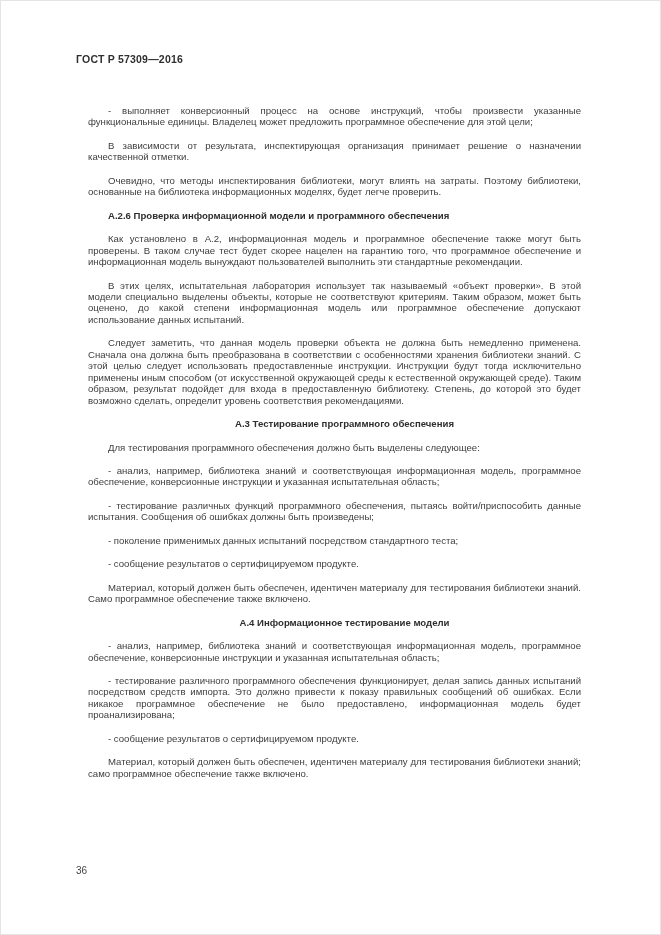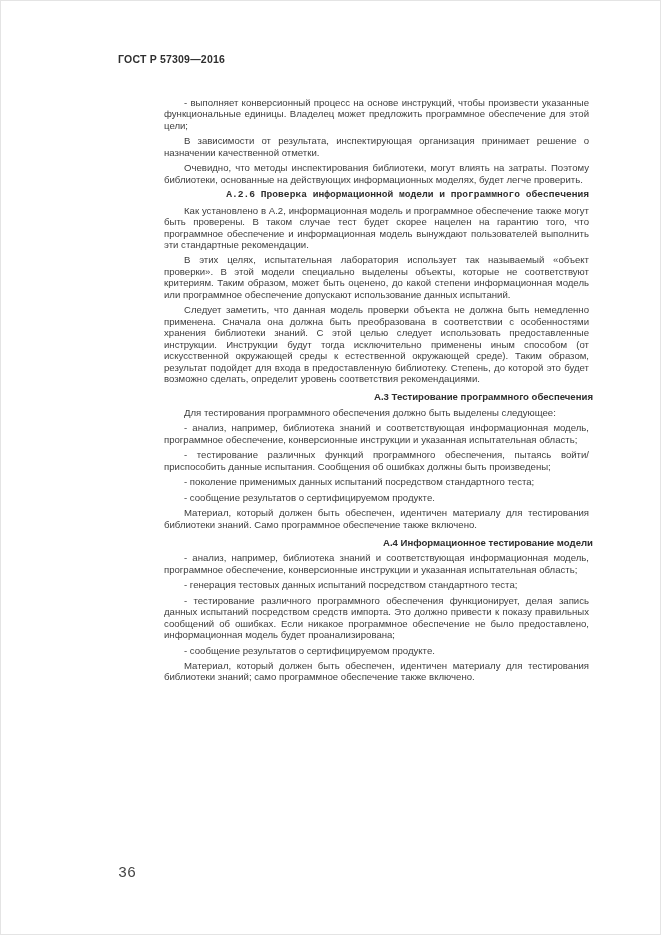--- a/index.html
+++ b/index.html
@@ -1,15 +1,15 @@
 <!DOCTYPE html>
 <html><head>
 <meta charset="utf-8">
 <style>
-  * { box-sizing: border-box; padding-left: 42px; }
+  * { box-sizing: border-box; }
   html, body { margin: 0; padding: 0; }
   body {
     width: 661px;
     height: 935px;
     background: #ffffff;
     font-family: "Liberation Sans", sans-serif;
     color: #3d3d3d;
     position: relative;
     overflow: hidden;
   }
@@ -31,68 +31,65 @@
   .doc-body {
     position: absolute;
     left: 75px;
     top: 92px;
     width: 517px;
     font-size: 9.6px;
     line-height: 11.45px;
     text-align: justify;
     color: #3d3d3d;
   }
-  .doc-body p { margin: 4px; }
+  .doc-body p { margin: 12px; }
   .p, .li { text-indent: 20px; }
   .h1 {
     font-weight: bold;
     text-indent: 20px;
     margin: 7px 0 4px 0 !important;
     color: #2f2f2f;
-    text-align: right;
+    text-align: center;
   }
   .h2 {
     font-weight: bold;
     text-indent: 20px;
     color: #2f2f2f;
-    text-align: right;
-    font-family: Liberation Mono, monospace;
+    text-align: left;
   }
   .page-number {
     position: absolute;
     left: 75px;
     top: 864px;
-    font-size: 15px;
+    font-size: 10px;
     color: #444444;
-    font-family: Liberation Mono, monospace;
   }
 </style>
 </head>
 <body>
 
 <div class="page">
   <div class="doc-header">ГОСТ Р 57309—2016</div>
 
   <div class="doc-body">
       <p class="li">- выполняет конверсионный процесс на основе инструкций, чтобы произвести указанные функциональные единицы. Владелец может предложить программное обеспечение для этой цели;</p>
       <p class="p">В зависимости от результата, инспектирующая организация принимает решение о назначении качественной отметки.</p>
-      <p class="p">Очевидно, что методы инспектирования библиотеки, могут влиять на затраты. Поэтому библиотеки, основанные на действующих информационных моделях, будет легче проверить.</p>
+      <p class="p">Очевидно, что методы инспектирования библиотеки, могут влиять на затраты. Поэтому библиотеки, основанные на библиотека информационных моделях, будет легче проверить.</p>
       <p class="h2">А.2.6 Проверка информационной модели и программного обеспечения</p>
       <p class="p">Как установлено в А.2, информационная модель и программное обеспечение также могут быть проверены. В таком случае тест будет скорее нацелен на гарантию того, что программное обеспечение и информационная модель вынуждают пользователей выполнить эти стандартные рекомендации.</p>
       <p class="p">В этих целях, испытательная лаборатория использует так называемый «объект проверки». В этой модели специально выделены объекты, которые не соответствуют критериям. Таким образом, может быть оценено, до какой степени информационная модель или программное обеспечение допускают использование данных испытаний.</p>
       <p class="p">Следует заметить, что данная модель проверки объекта не должна быть немедленно применена. Сначала она должна быть преобразована в соответствии с особенностями хранения библиотеки знаний. С этой целью следует использовать предоставленные инструкции. Инструкции будут тогда исключительно применены иным способом (от искусственной окружающей среды к естественной окружающей среде). Таким образом, результат подойдет для входа в предоставленную библиотеку. Степень, до которой это будет возможно сделать, определит уровень соответствия рекомендациями.</p>
       <p class="h1">А.3 Тестирование программного обеспечения</p>
       <p class="p">Для тестирования программного обеспечения должно быть выделены следующее:</p>
       <p class="li">- анализ, например, библиотека знаний и соответствующая информационная модель, программное обеспечение, конверсионные инструкции и указанная испытательная область;</p>
       <p class="li">- тестирование различных функций программного обеспечения, пытаясь войти/приспособить данные испытания. Сообщения об ошибках должны быть произведены;</p>
       <p class="li">- поколение применимых данных испытаний посредством стандартного теста;</p>
       <p class="li">- сообщение результатов о сертифицируемом продукте.</p>
       <p class="p">Материал, который должен быть обеспечен, идентичен материалу для тестирования библиотеки знаний. Само программное обеспечение также включено.</p>
       <p class="h1">А.4 Информационное тестирование модели</p>
       <p class="li">- анализ, например, библиотека знаний и соответствующая информационная модель, программное обеспечение, конверсионные инструкции и указанная испытательная область;</p>
-      <p class="li">- генерация тестовых данных испытаний посредством стандартного теста;</p>
       <p class="li">- тестирование различного программного обеспечения функционирует, делая запись данных испытаний посредством средств импорта. Это должно привести к показу правильных сообщений об ошибках. Если никакое программное обеспечение не было предоставлено, информационная модель будет проанализирована;</p>
       <p class="li">- сообщение результатов о сертифицируемом продукте.</p>
       <p class="p">Материал, который должен быть обеспечен, идентичен материалу для тестирования библиотеки знаний; само программное обеспечение также включено.</p>
     </div>
 
   <div class="page-number">36</div>
 </div>
 
 </body></html>

